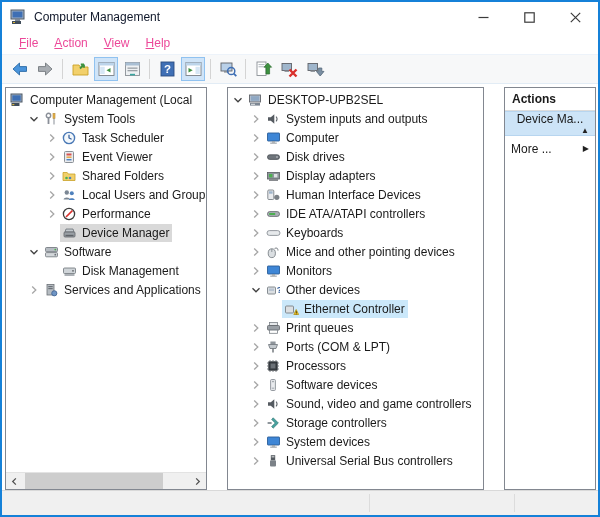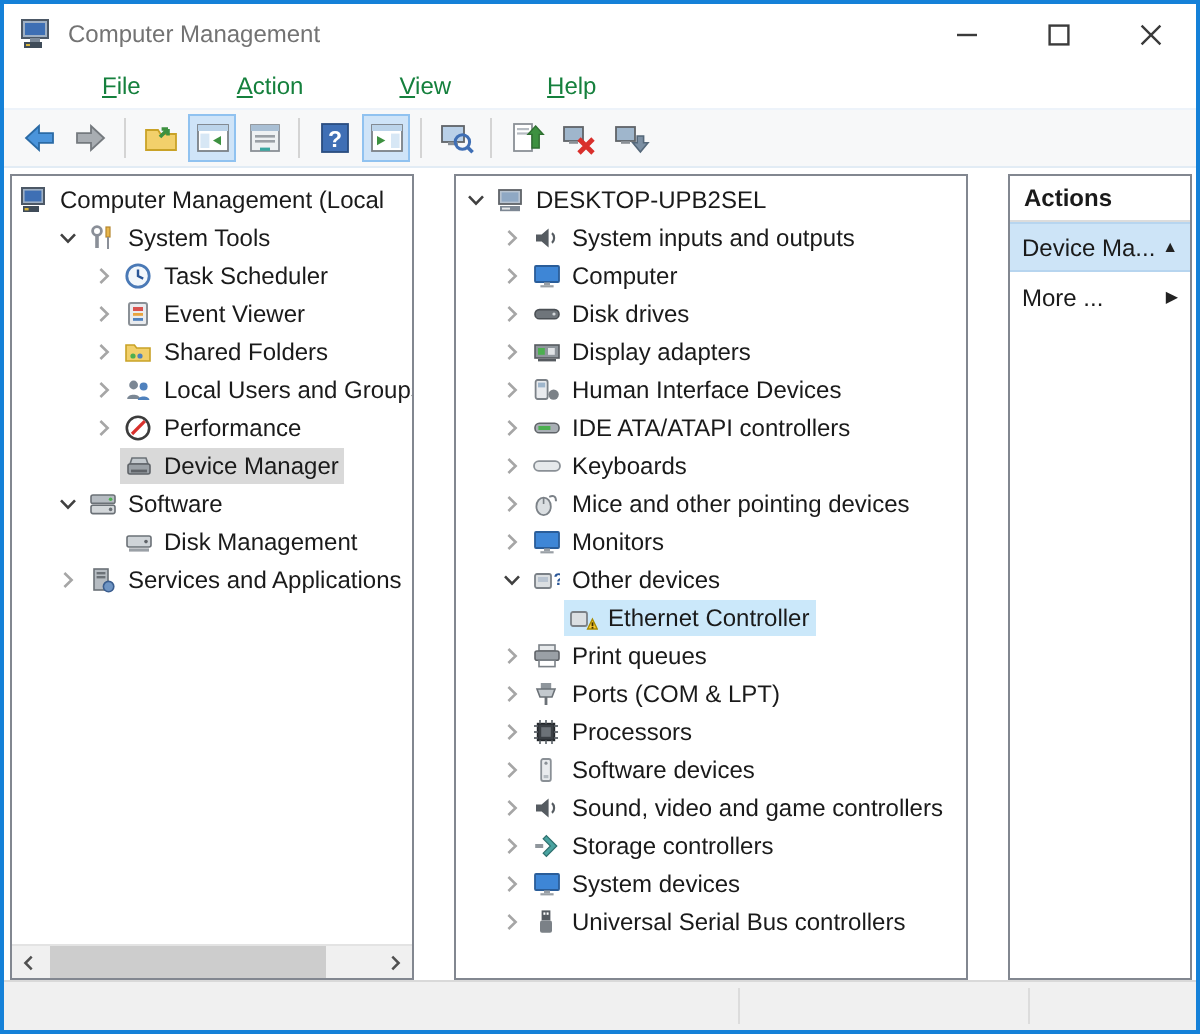--- a/index.html
+++ b/index.html
@@ -12,26 +12,26 @@
   .window {
     width: 600px; height: 517px;
     border: 2px solid #1581d8;
     background: #fff;
     display: flex; flex-direction: column;
     font-size: 12px; color: #1a1a1a;
   }
   
   .titlebar { height: 30px; display: flex; align-items: center; background: #fff; flex: none; }
   .title-icon { width: 18px; height: 16px; margin: 0 6px 0 8px; display: inline-flex; }
-  .title-text { font-size: 12px; color: #737373; }
+  .title-text { font-size: 12px; color: #0f172a; }
   .win-controls { margin-left: auto; display: flex; height: 100%; }
   .win-btn { width: 46px; height: 100%; display: flex; align-items: center; justify-content: center; }
   
   .menubar { height: 23px; display: flex; align-items: center; padding-left: 9px; background: #fff; border-bottom: 1px solid #edf3fa; flex: none; }
-  .menu-item { display: inline-block; padding: 2px 8px; color: #15803d; margin-left: 32px; }
+  .menu-item { display: inline-block; padding: 2px 8px; color: #ec4899; }
   .menu-item::first-letter { text-decoration: underline; }
   
   .toolbar { height: 29px; display: flex; align-items: center; padding-left: 4px; background: #f7f8f9; border-bottom: 1px solid #e2ecf5; flex: none; }
   .tb-btn { width: 24px; height: 24px; display: flex; align-items: center; justify-content: center; border: 1px solid transparent; margin: 0 1px; }
   .tb-btn.hl { background: #cfe4f8; border-color: #90c2f0; }
   .tb-sep { width: 1px; height: 20px; background: #d4d4d4; margin: 0 4px; }
   
   .content { flex: 1; min-height: 0; display: flex; gap: 20px; padding: 3px 2px 0 3px; background: #fff; }
   .pane { border: 1px solid #828790; background: #fff; overflow: hidden; position: relative; }
   .pane-left { width: 202px; flex: none; padding-top: 2px; }
@@ -42,21 +42,21 @@
   .indent { display: inline-block; height: 1px; flex: none; }
   .expander { width: 16px; flex: none; display: inline-flex; align-items: center; justify-content: center; }
   .row-body { display: inline-flex; align-items: center; height: 18px; padding: 0 3px 0 1px; }
   .row-body.sel-inactive { background: #d9d9d9; }
   .row-body.sel-active { background: #cbe8fa; }
   .icon { width: 16px; height: 14px; display: inline-flex; align-items: center; justify-content: center; margin-right: 5px; flex: none; }
   .label { font-size: 12px; }
   
   .actions-header { height: 23px; line-height: 23px; font-weight: bold; padding-left: 7px; background: #fff; border-bottom: 1px solid #dcdcdc; }
   .action-row { height: 25px; display: flex; align-items: center; padding: 0 6px; }
-  .action-row.hl { background: #cde4f7; border-top: 1px solid #b7d5ef; border-bottom: 1px solid #b7d5ef; }
+  .action-row.hl { background: #cde4f7; border-top: 1px solid #b7d5ef; border-bottom: 1px solid #b7d5ef; flex-direction: column; }
   .action-row .a-label { font-size: 12px; }
   .action-row.right-align { justify-content: space-between; }
   .a-arrow { margin-left: auto; font-size: 8px; color: #222; }
   .action-row.right-align .a-arrow { margin-left: 6px; }
   
   .hscroll { position: absolute; left: 0; right: 0; bottom: 0; height: 17px; background: #f0f0f0; border-top: 1px solid #e3e3e3; display: flex; }
   .sb-btn { width: 17px; height: 100%; flex: none; display: flex; align-items: center; justify-content: center; }
   .sb-track { flex: 1; position: relative; }
   .sb-thumb { position: absolute; left: 2px; top: 0; bottom: 0; width: 138px; background: #cdcdcd; }
   

